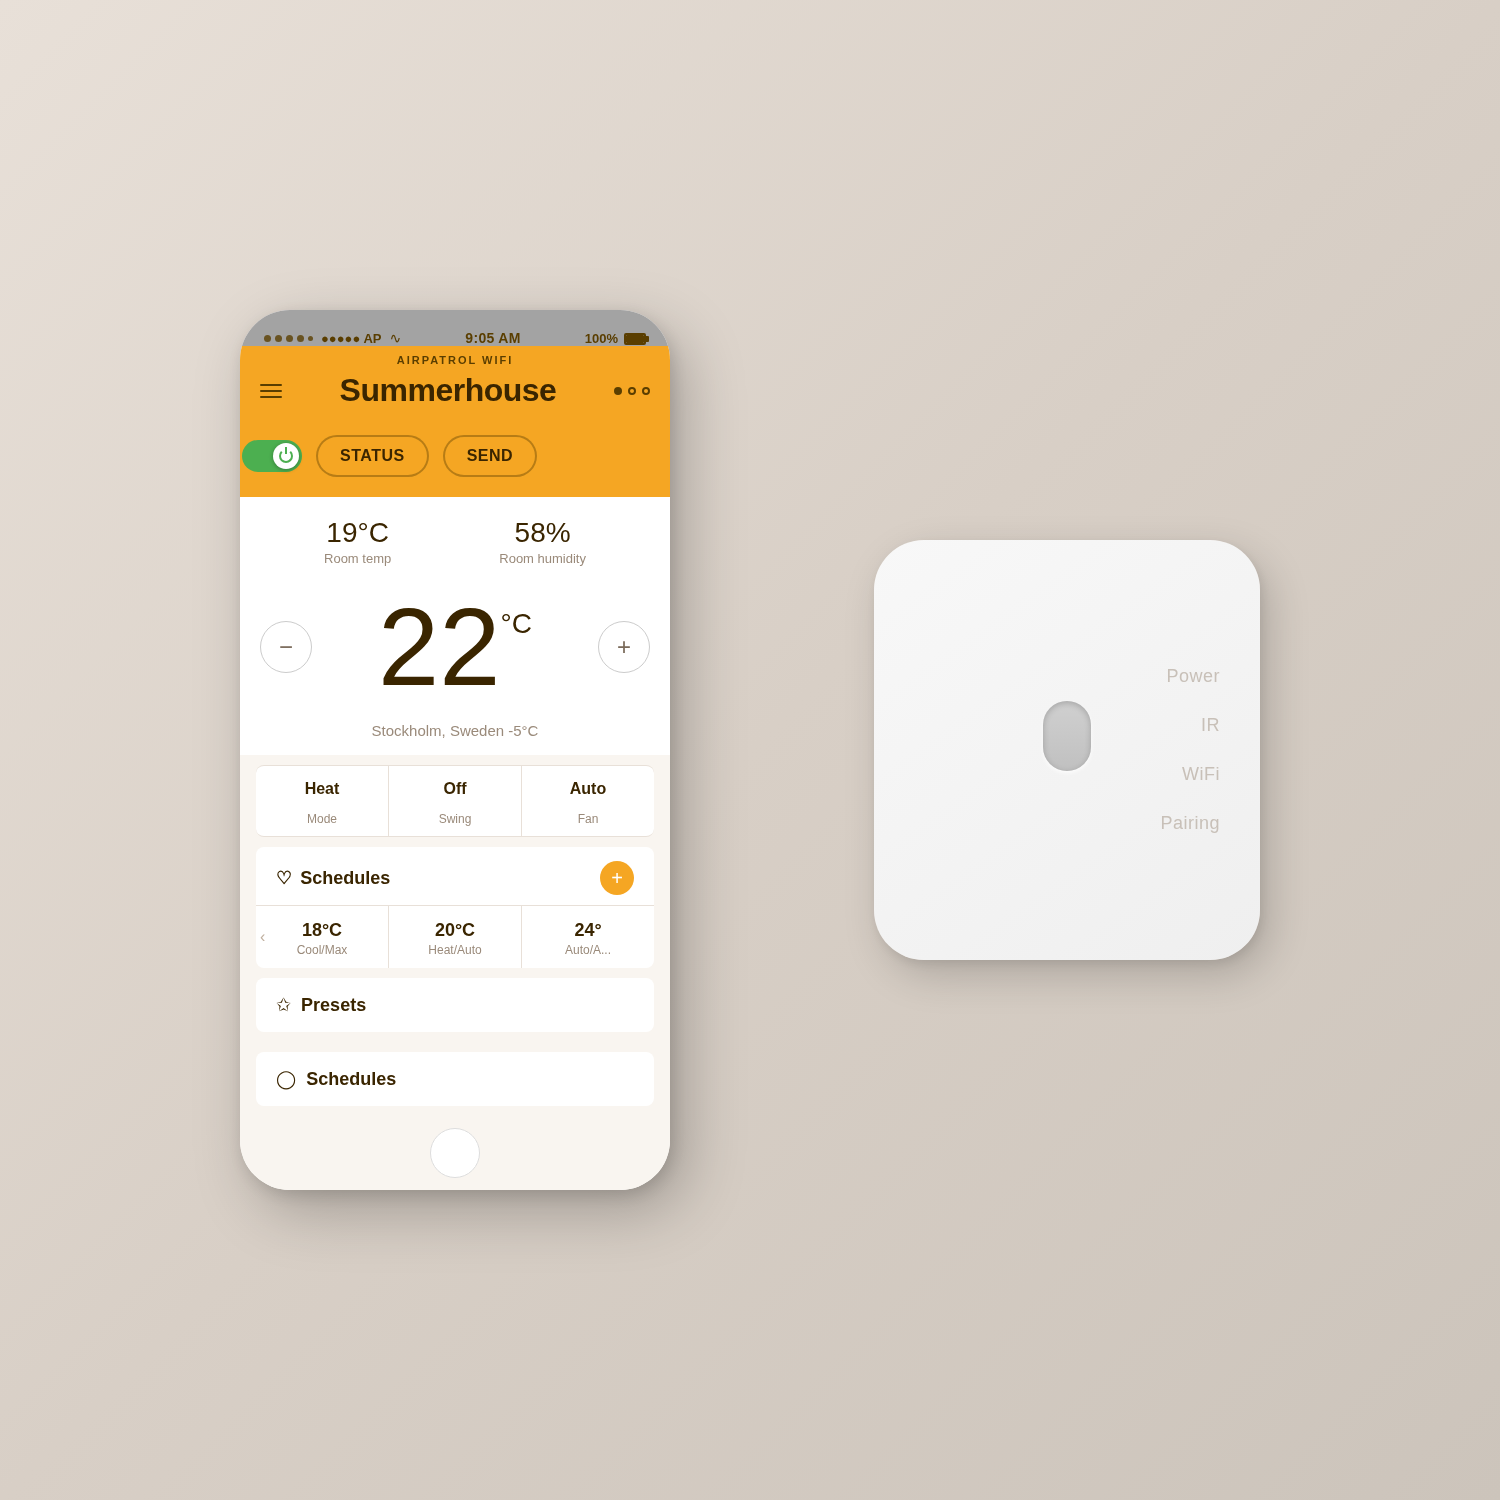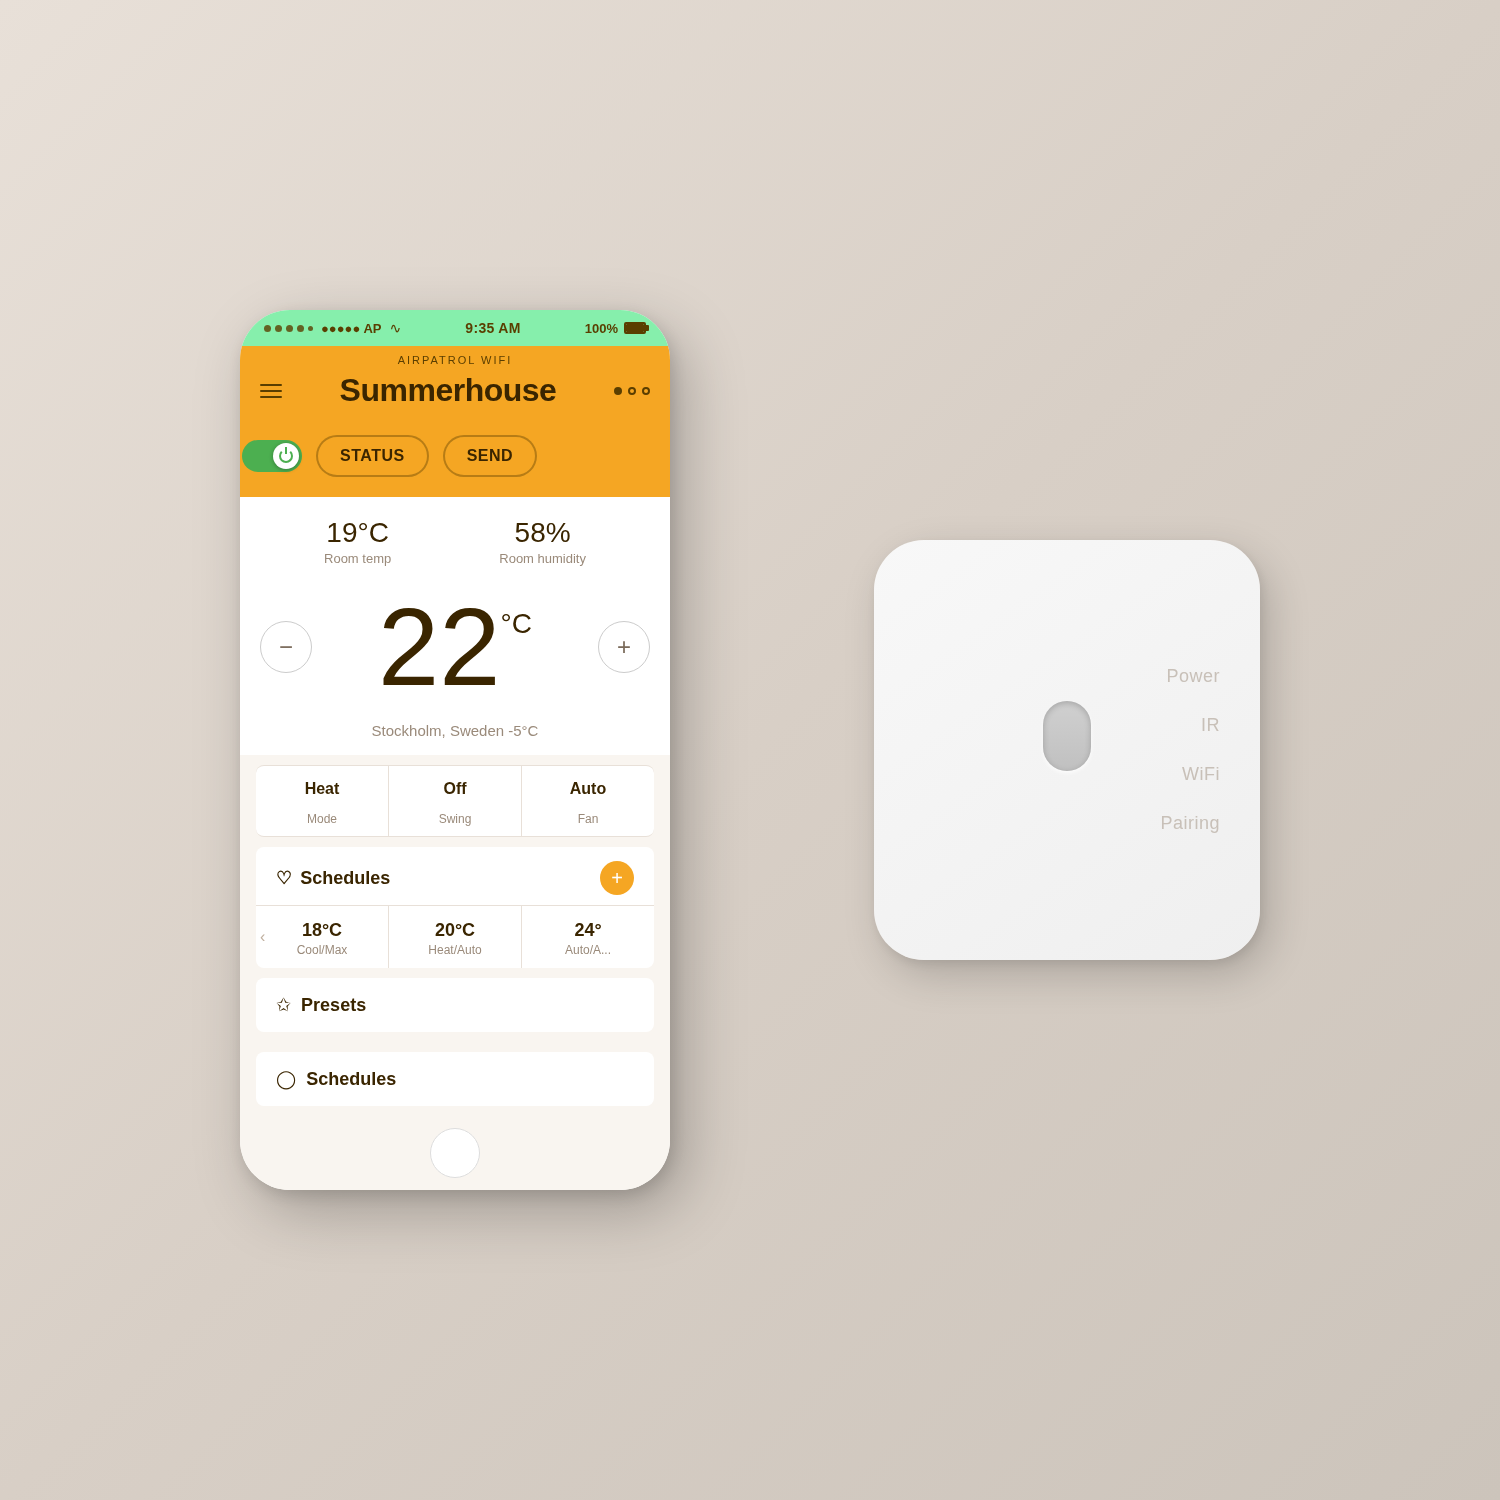--- a/index.html
+++ b/index.html
@@ -73,24 +73,24 @@
       background: #fff;
       border-radius: 50px;
       box-shadow: 15px 20px 60px rgba(0,0,0,0.25), 3px 5px 15px rgba(0,0,0,0.12);
       overflow: hidden;
       display: flex;
       flex-direction: column;
     }
 
     
     .status-bar {
-      background: #86efac;
+      background: #a3a3a3;
       height: 36px;
       display: flex;
-      align-items: center;
+      align-items: flex-end;
       justify-content: space-between;
       padding: 0 24px;
       flex-shrink: 0;
       gap: 19px;
     }
 
     .status-bar-left {
       display: flex;
       align-items: center;
       gap: 4px;
@@ -536,31 +536,31 @@
     <div class="status-bar">
       <div class="status-bar-left">
         <div class="signal-dot"></div>
         <div class="signal-dot"></div>
         <div class="signal-dot"></div>
         <div class="signal-dot"></div>
         <div class="signal-dot small"></div>
         <span style="font-size:13px;color:#5a3e00;font-weight:600;margin-left:4px;">●●●●● AP</span>
         <span class="wifi-icon">∿</span>
       </div>
-      <div class="status-bar-center">9:35 AM</div>
+      <div class="status-bar-center">9:05 AM</div>
       <div class="status-bar-right">
         <span>100%</span>
         <div class="battery-icon">
           <div class="battery-fill"></div>
         </div>
       </div>
     </div>
 
     <div class="app-header">
-      <div style="text-align:center;font-size:11px;font-weight:400;color:#5a3e00;letter-spacing:2px;margin-bottom:2px;">AIRPATROL WIFI</div>
+      <div style="text-align:center;font-size:11px;font-weight:700;color:#5a3e00;letter-spacing:2px;margin-bottom:2px;">AIRPATROL WIFI</div>
       <div class="app-title-row">
         <div class="hamburger-icon">
           <div class="hamburger-line"></div>
           <div class="hamburger-line"></div>
           <div class="hamburger-line"></div>
         </div>
         <div class="app-title">Summerhouse</div>
         <div class="dots-nav">
           <div class="nav-dot"></div>
           <div class="nav-dot inactive"></div>

